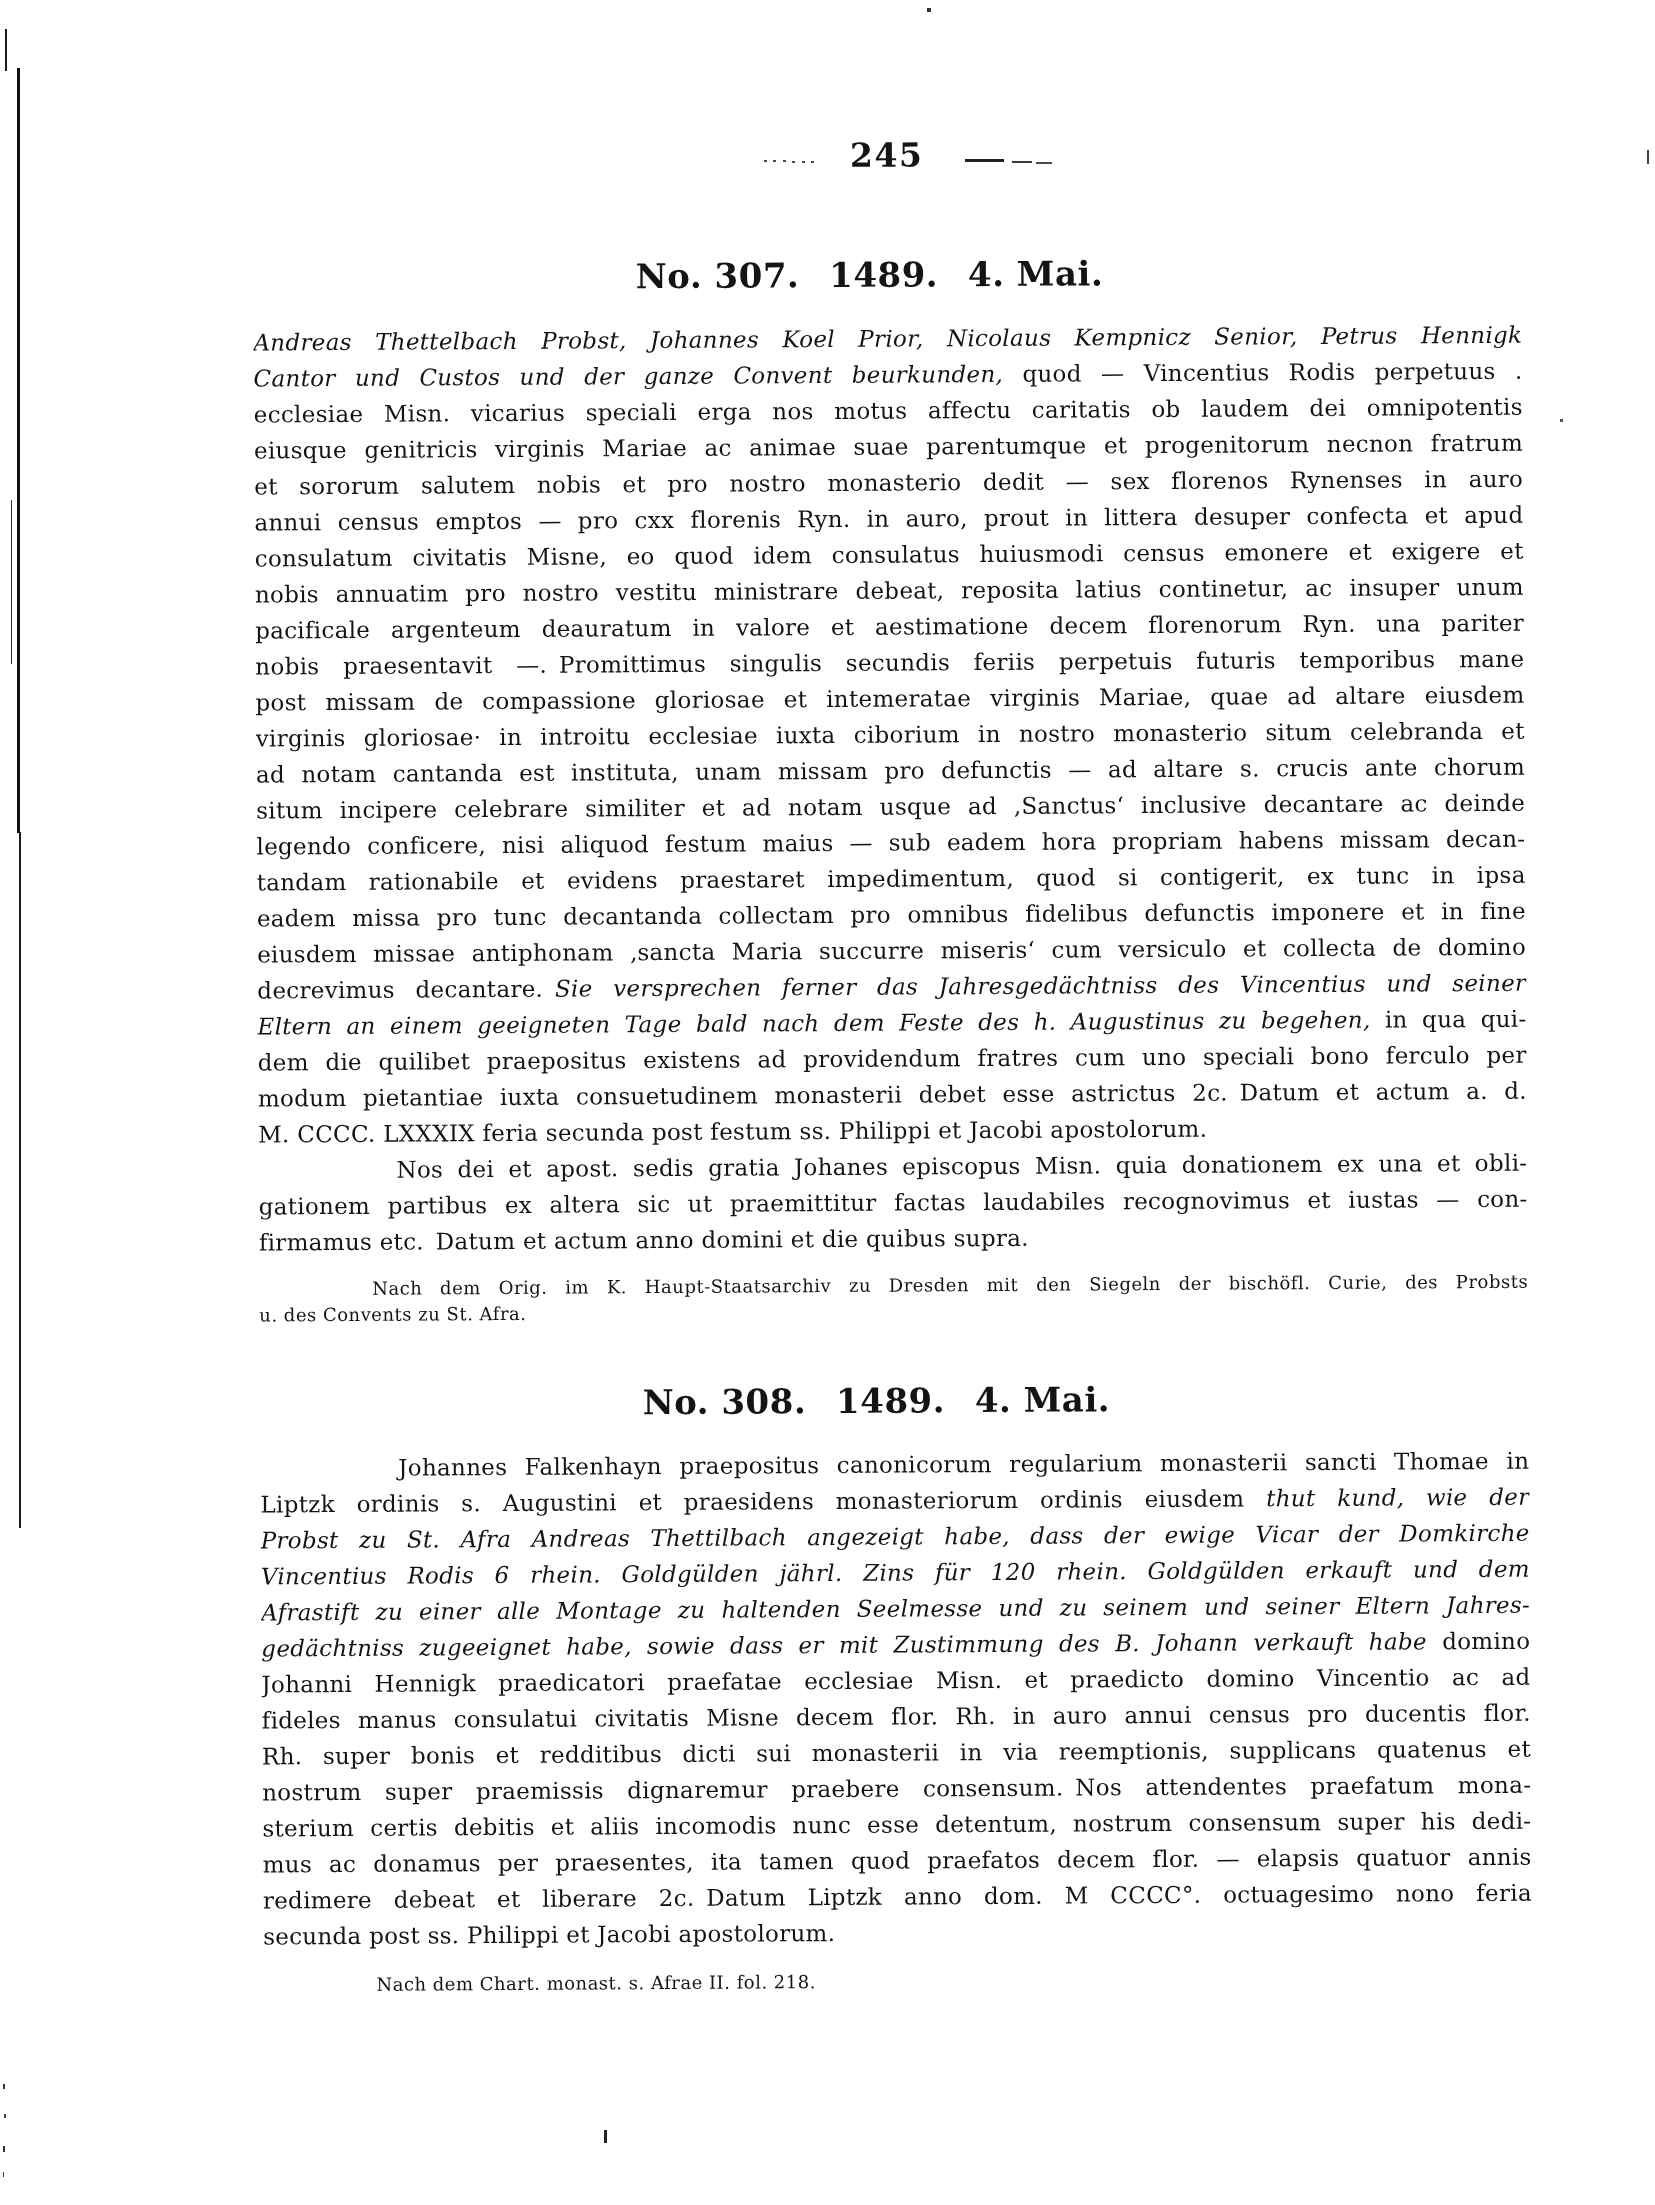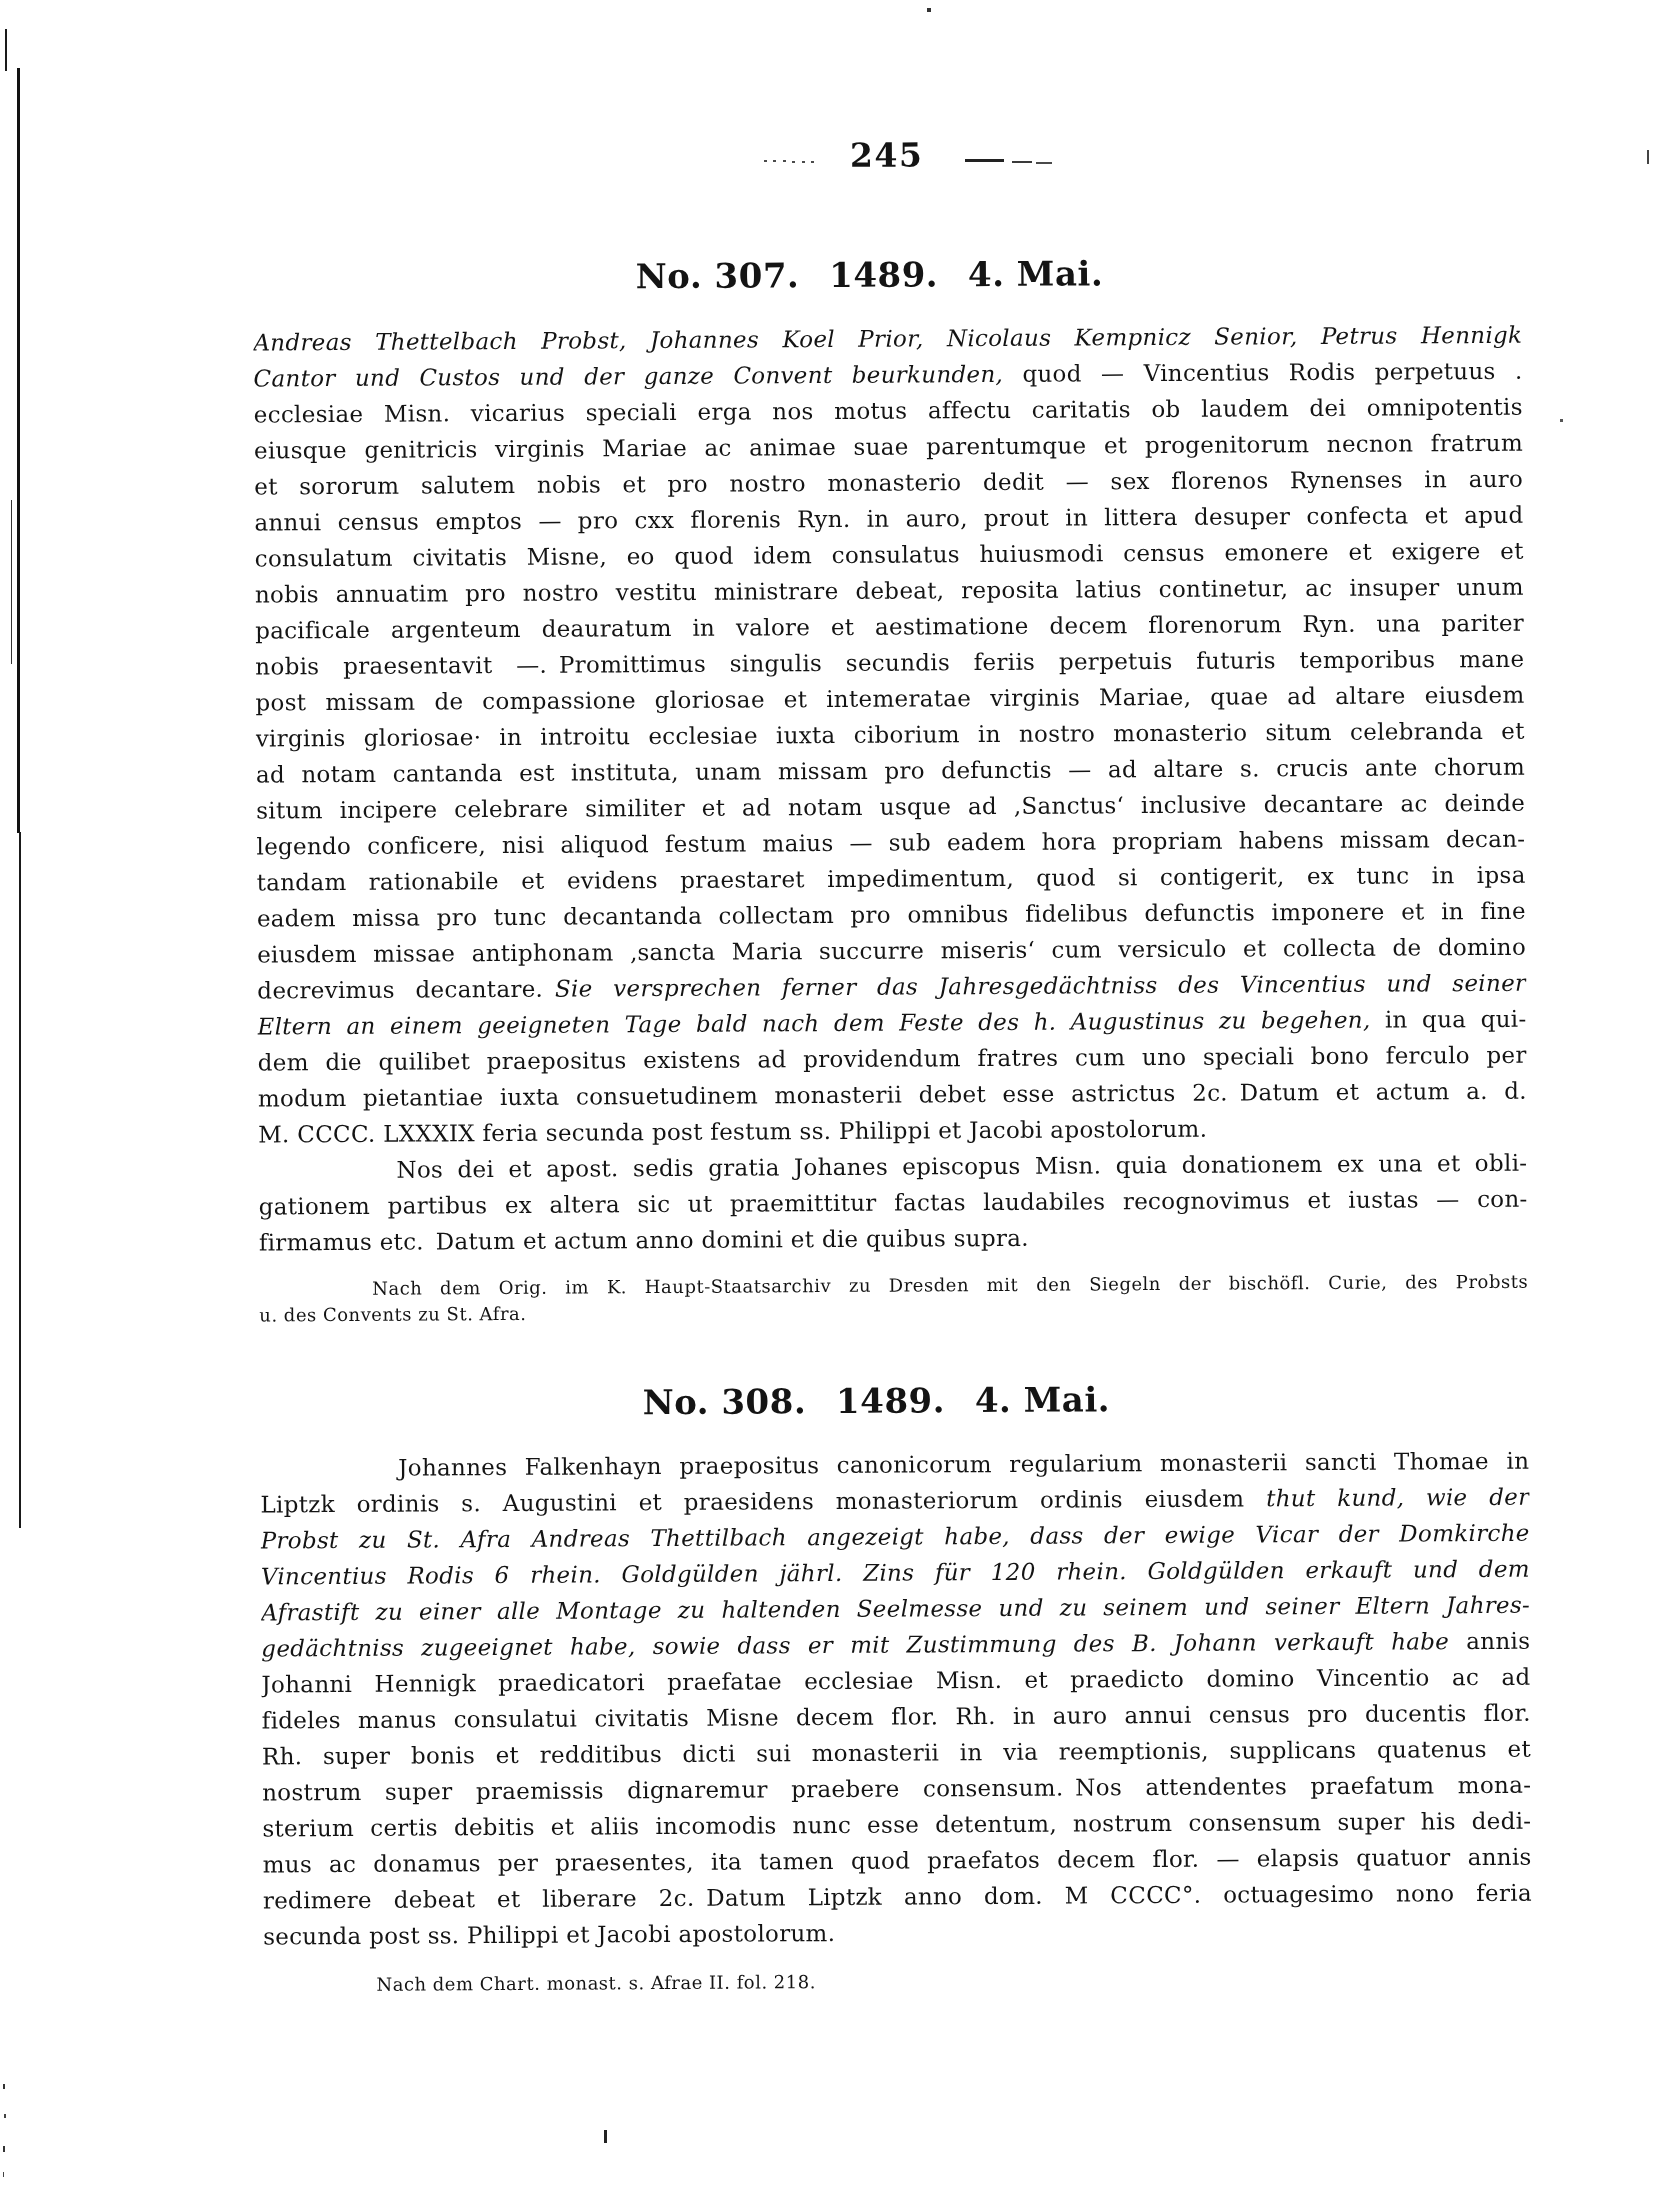--- a/index.html
+++ b/index.html
@@ -88,21 +88,21 @@
         <div class="line nj"><span>u. des Convents zu St. Afra.</span></div>
       </div>
 
     <div class="h h308">No. 308.  1489.  4. Mai.</div>
     <div class="body b308">
         <div class="line j ind"><span>Johannes Falkenhayn praepositus canonicorum regularium monasterii sancti Thomae in</span></div>
         <div class="line j"><span>Liptzk ordinis s. Augustini et praesidens monasteriorum ordinis eiusdem </span><i>thut kund, wie der</i></div>
         <div class="line j"><i>Probst zu St. Afra Andreas Thettilbach angezeigt habe, dass der ewige Vicar der Domkirche</i></div>
         <div class="line j"><i>Vincentius Rodis 6 rhein. Goldgülden jährl. Zins für 120 rhein. Goldgülden erkauft und dem</i></div>
         <div class="line j"><i>Afrastift zu einer alle Montage zu haltenden Seelmesse und zu seinem und seiner Eltern Jahres-</i></div>
-        <div class="line j"><i>gedächtniss zugeeignet habe, sowie dass er mit Zustimmung des B. Johann verkauft habe </i><span>annis</span></div>
+        <div class="line j"><i>gedächtniss zugeeignet habe, sowie dass er mit Zustimmung des B. Johann verkauft habe </i><span>domino</span></div>
         <div class="line j"><span>Johanni Hennigk praedicatori praefatae ecclesiae Misn. et praedicto domino Vincentio ac ad</span></div>
         <div class="line j"><span>fideles manus consulatui civitatis Misne decem flor. Rh. in auro annui census pro ducentis flor.</span></div>
         <div class="line j"><span>Rh. super bonis et redditibus dicti sui monasterii in via reemptionis, supplicans quatenus et</span></div>
         <div class="line j"><span>nostrum super praemissis dignaremur praebere consensum. Nos attendentes praefatum mona-</span></div>
         <div class="line j"><span>sterium certis debitis et aliis incomodis nunc esse detentum, nostrum consensum super his dedi-</span></div>
         <div class="line j"><span>mus ac donamus per praesentes, ita tamen quod praefatos decem flor. — elapsis quatuor annis</span></div>
         <div class="line j"><span>redimere debeat et liberare 2c. Datum Liptzk anno dom. M CCCC°. octuagesimo nono feria</span></div>
         <div class="line nj"><span>secunda post ss. Philippi et Jacobi apostolorum.</span></div>
       </div>
     <div class="note n308">

